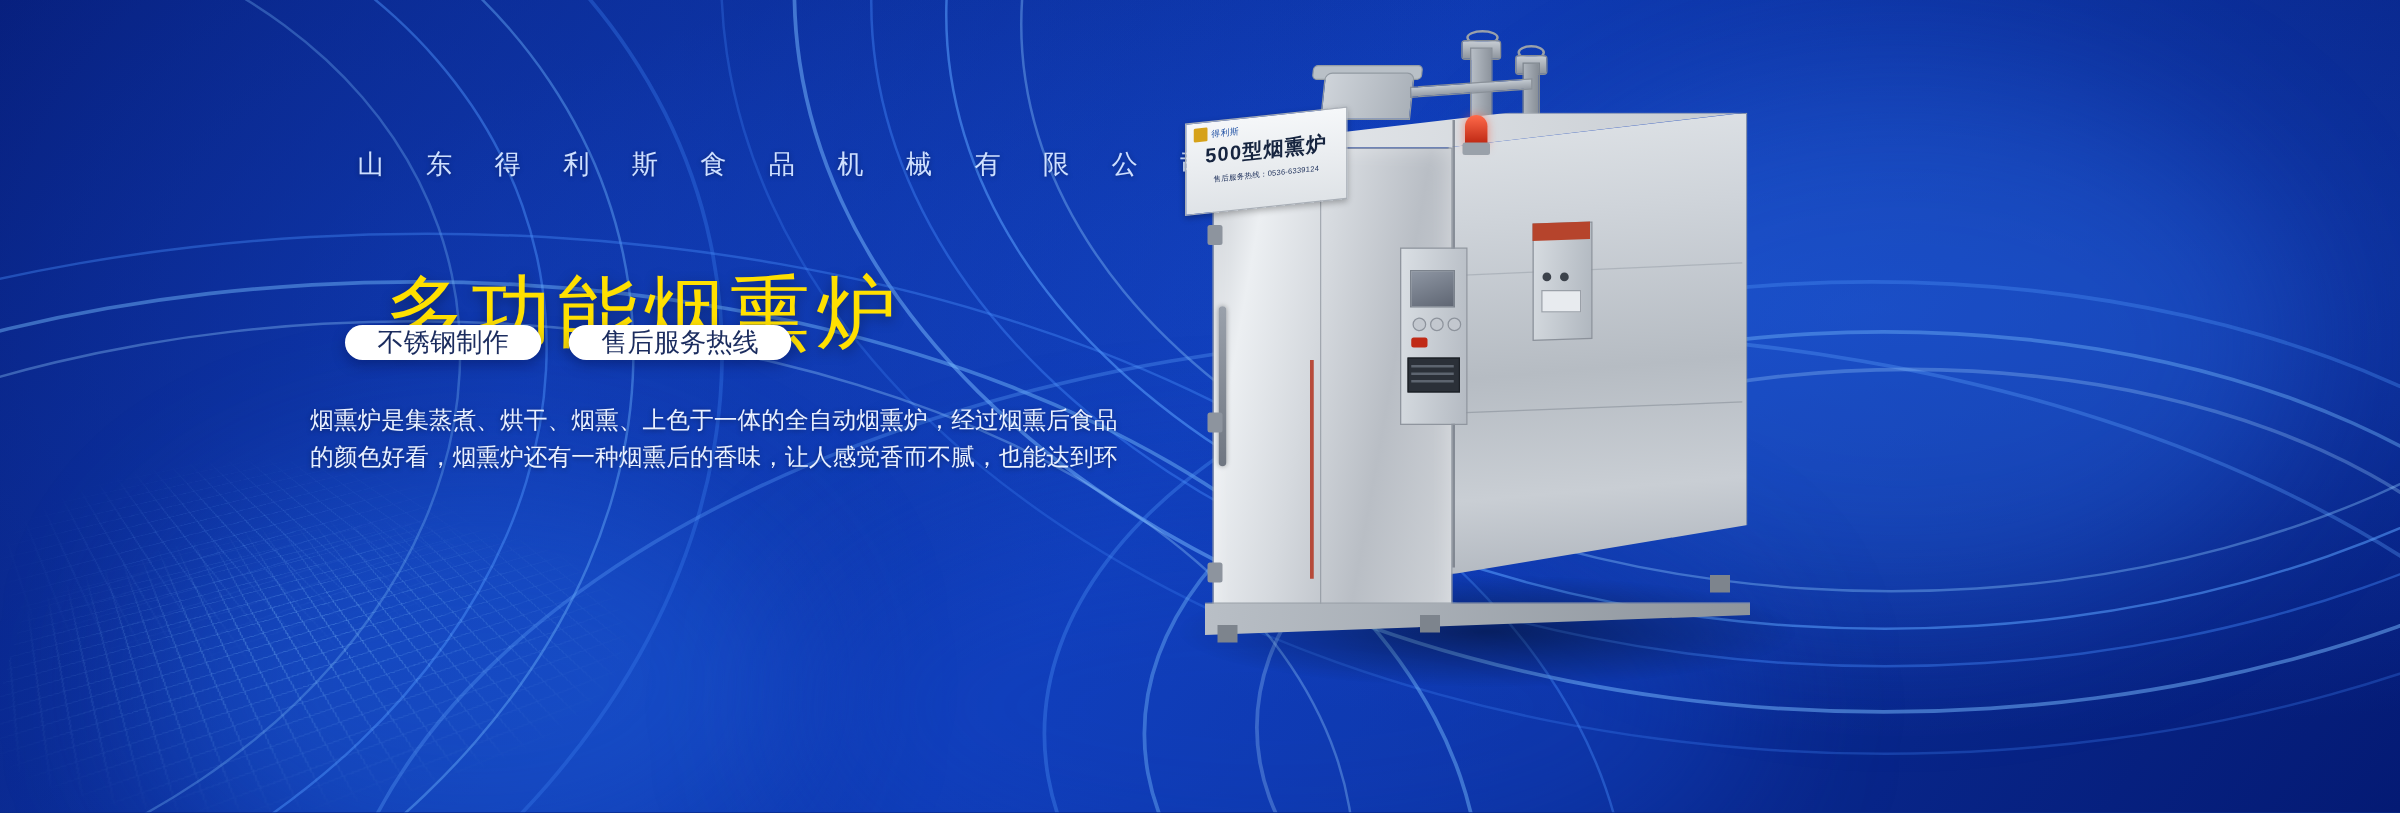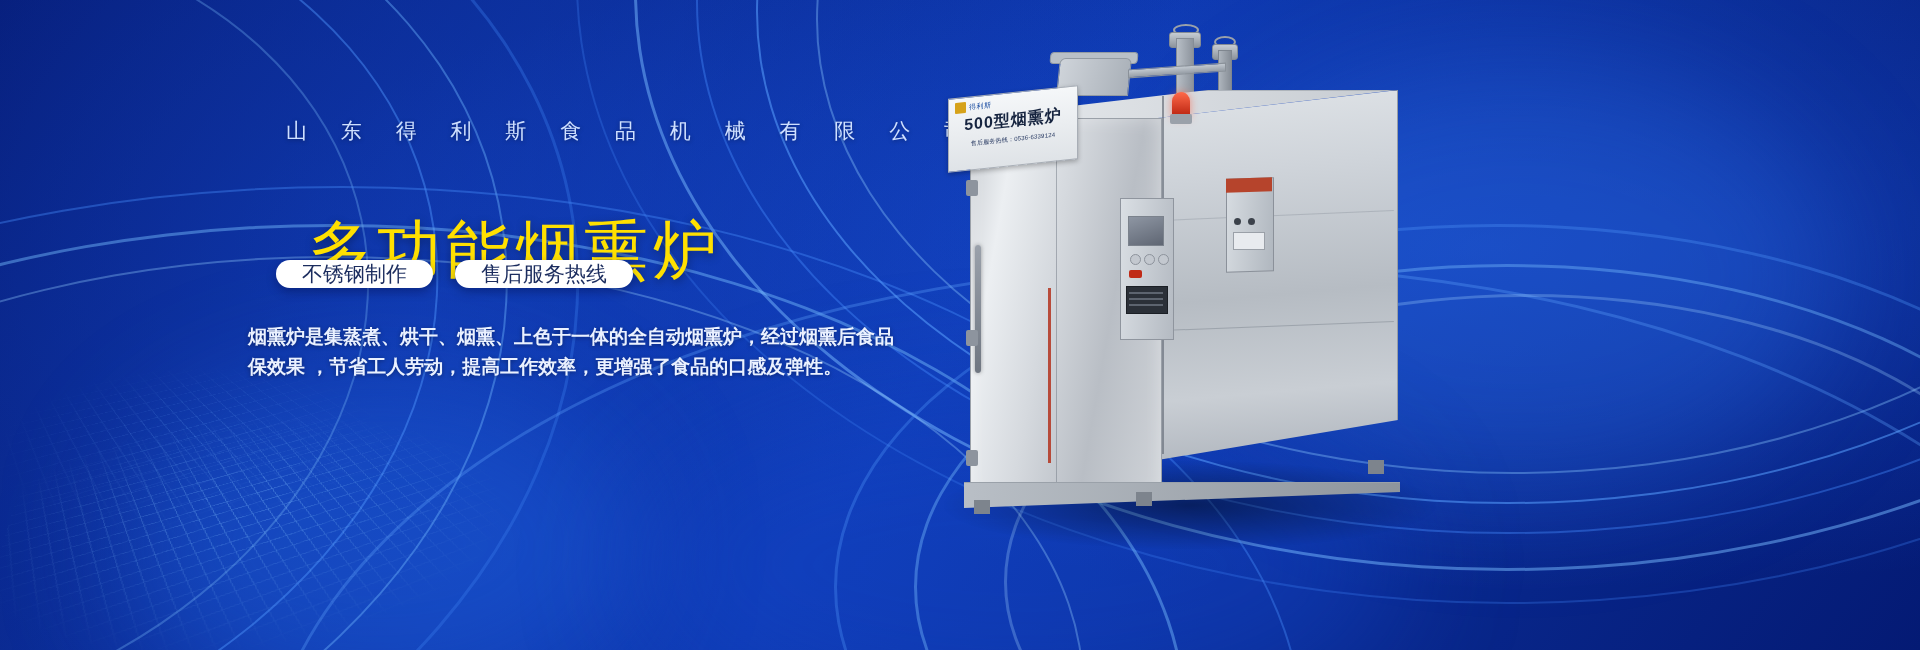--- a/index.html
+++ b/index.html
@@ -94,21 +94,20 @@
   .badge{
     background:#ffffff;color:#1b2c5e;border-radius:26px;
     padding:0 26px;font-size:21px;white-space:nowrap;
     box-shadow:0 4px 10px rgba(0,10,60,.35);
   }
 
   .desc{
     position:absolute;left:248px;top:322px;width:566px;
     font-size:19px;line-height:30px;color:#eaf1ff;
     text-shadow:0 1px 4px rgba(0,0,0,.4);
-    font-weight:bold;
   }
   .desc div{white-space:nowrap;}
 
   
   .product{position:absolute;left:930px;top:30px;width:560px;height:520px;}
 
   .shadow-ground{
     position:absolute;left:10px;top:430px;width:500px;height:90px;
     background:radial-gradient(ellipse at 50% 50%, rgba(0,0,0,.45) 0%, rgba(0,0,0,0) 70%);
   }
@@ -271,21 +270,21 @@
 
     <h1 class="headline">多功能烟熏炉</h1>
 
     <div class="badges">
       <span class="badge">不锈钢制作</span>
       <span class="badge">售后服务热线</span>
     </div>
 
     <div class="desc">
       <div>烟熏炉是集蒸煮、烘干、烟熏、上色于一体的全自动烟熏炉，经过烟熏后食品</div>
-      <div>保效果 ，节省工人劳动，提高工作效率，更增强了食品的口感及弹性。</div>
+      <div>的颜色好看，烟熏炉还有一种烟熏后的香味，让人感觉香而不腻，也能达到环</div>
     </div>
   </div>
 
   <div class="product">
     <div class="shadow-ground"></div>
 
     <div class="wheel w1"></div>
     <div class="valve v1"></div>
     <div class="wheel w2"></div>
     <div class="valve v2"></div>

